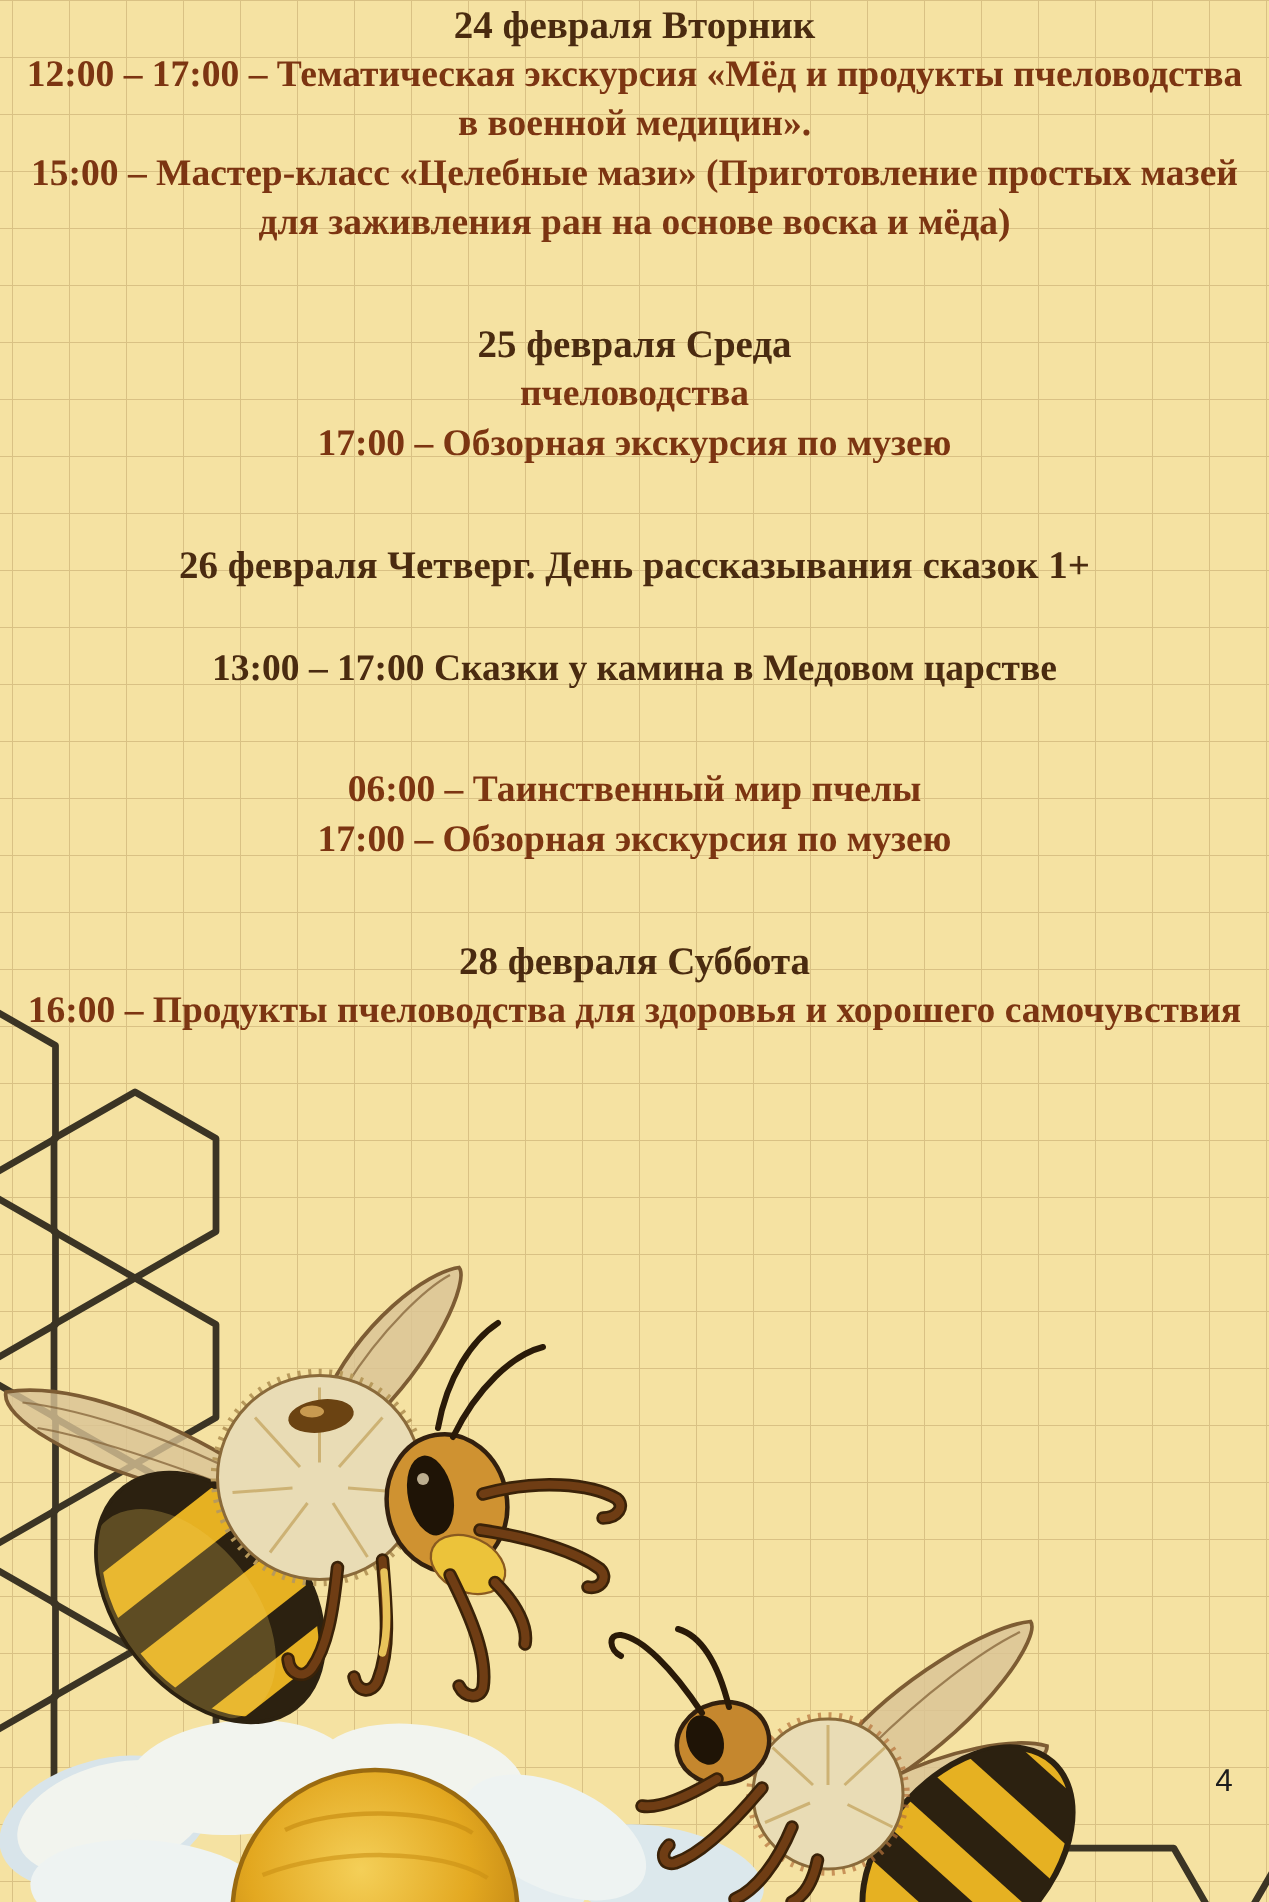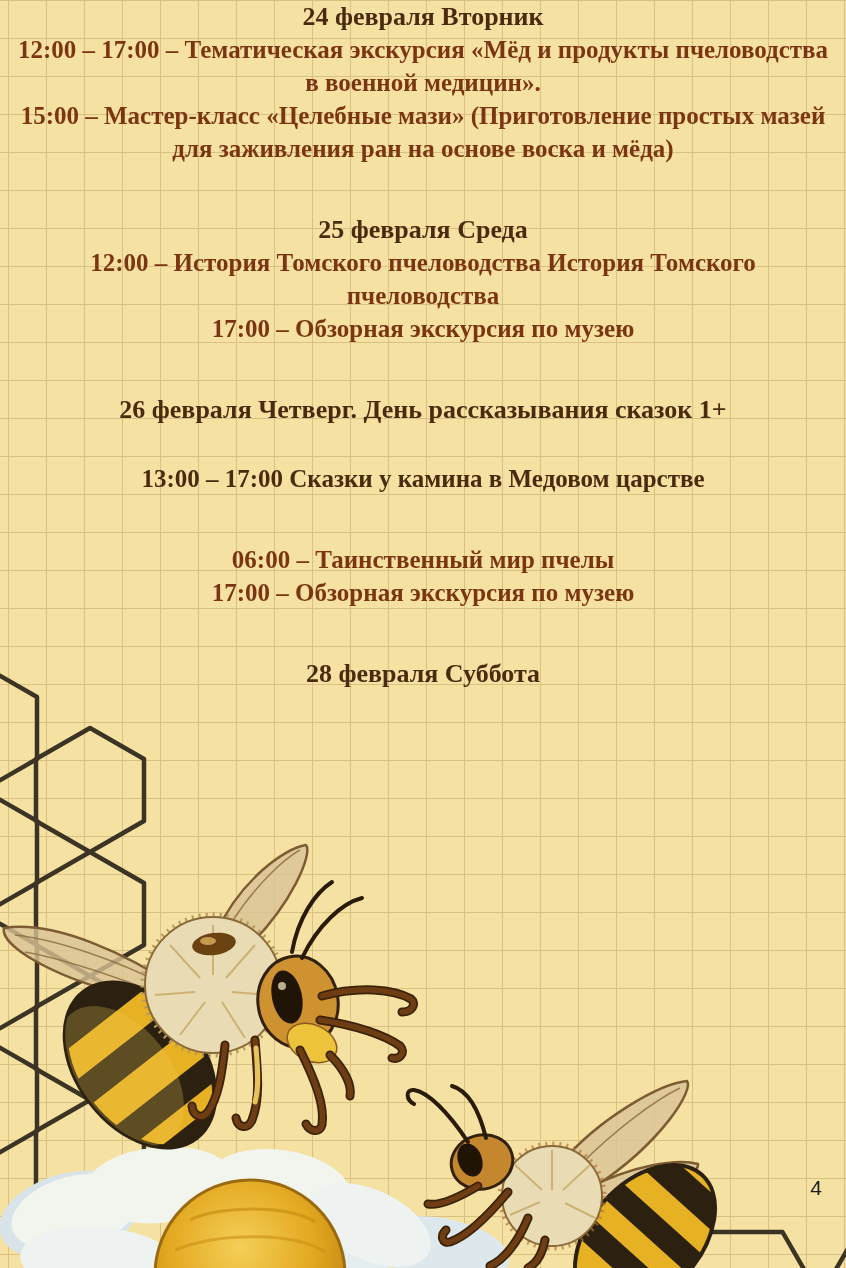--- a/index.html
+++ b/index.html
@@ -213,21 +213,20 @@
       </div>
       <div class="event red">
         <div class="line">15:00 – Мастер-класс «Целебные мази» (Приготовление простых мазей</div>
         <div class="line">для заживления ран на основе воска и мёда)</div>
       </div>
     </section>
 
     <section class="section">
       <h2>25 февраля Среда</h2>
       <div class="event red">
-        <div class="line">12:00 – История Томского пчеловодства История Томского</div>
         <div class="line">пчеловодства</div>
       </div>
       <div class="event red">
         <div class="line">17:00 – Обзорная экскурсия по музею</div>
       </div>
     </section>
 
     <section class="section">
       <h2>26 февраля Четверг. День рассказывания сказок 1+</h2>
       <div class="event dark">
@@ -239,19 +238,22 @@
       <div class="event red">
         <div class="line">06:00 – Таинственный мир пчелы</div>
       </div>
       <div class="event red">
         <div class="line">17:00 – Обзорная экскурсия по музею</div>
       </div>
     </section>
 
     <section class="section">
       <h2>28 февраля Суббота</h2>
+      <div class="event red">
+        <div class="line">16:00 – Продукты пчеловодства для здоровья и хорошего самочувствия</div>
+      </div>
     </section>
 
   </main>
 
   <div class="page-number">4</div>
 
 </div>
 
 </body></html>

